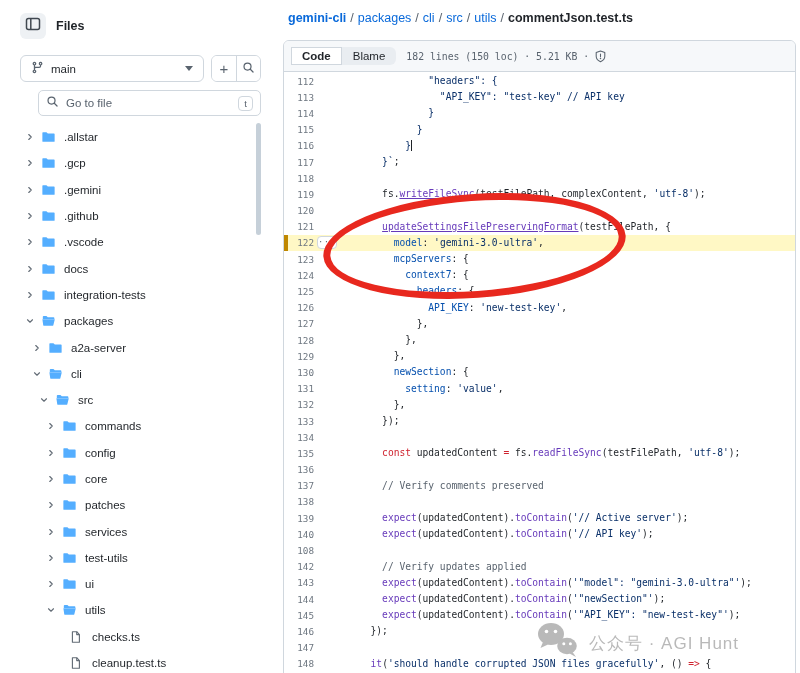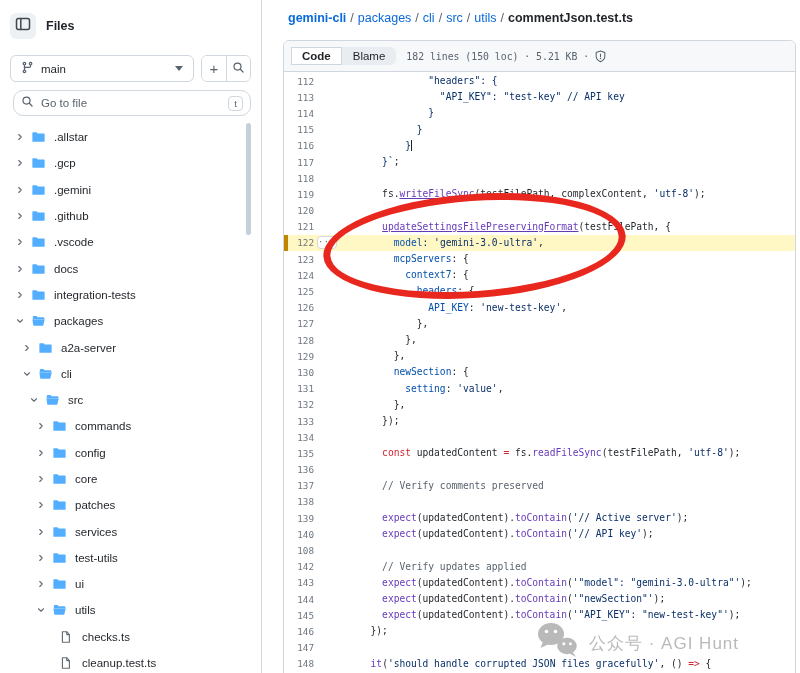--- a/index.html
+++ b/index.html
@@ -1,33 +1,33 @@
 <!DOCTYPE html>
 <html><head>
 <meta charset="utf-8">
 <style>
   * { margin:0; padding:0; box-sizing:border-box; }
   html,body { background:#fff; }
   body { font-family:"Liberation Sans", sans-serif; color:#1f2328; }
   .app { position:relative; width:800px; height:673px; background:#fff; overflow:hidden; }
 
   
-  .sidebar { position:absolute; left:0; top:0; width:262px; height:673px; border-right:1px solid #d0d7de; background:#fff; }
+  .sidebar { position:absolute; left:10px; top:0; width:262px; height:673px; border-right:1px solid #d0d7de; background:#fff; }
   .sb-header { display:flex; align-items:center; gap:10px; padding:13px 12px 0 10px; }
   .icon-btn { width:26px; height:26px; border-radius:6px; background:#eef1f4; display:flex; align-items:center; justify-content:center; cursor:pointer; }
   .sb-title { font-size:12.5px; font-weight:700; }
   .sb-controls { display:flex; gap:7px; margin:16px 10px 0 10px; }
   .branch-btn { flex:1; height:27px; border:1px solid #d0d7de; border-radius:6px; background:#fff; display:flex; align-items:center; gap:7px; padding:0 10px; cursor:pointer; }
   .branch-name { font-size:11.5px; font-weight:500; flex:1; text-align:left; }
   .caret { width:0; height:0; border-left:4px solid transparent; border-right:4px solid transparent; border-top:5px solid #59636e; }
   .btn-group { display:flex; border:1px solid #d0d7de; border-radius:6px; overflow:hidden; height:27px; }
   .btn-cell { width:24px; display:flex; align-items:center; justify-content:center; background:#fff; cursor:pointer; }
   .btn-cell + .btn-cell { border-left:1px solid #d0d7de; }
   .plus-glyph { font-size:15px; color:#59636e; line-height:1; margin-top:-1px; }
-  .goto { margin:8px 10px 0 13px; height:26px; border:1px solid #d0d7de; border-radius:10px; display:flex; align-items:center; gap:7px; padding:0 7px; background:#fff; cursor:text; }
+  .goto { margin:8px 10px 0 28px; height:26px; border:1px solid #d0d7de; border-radius:5px; display:flex; align-items:center; gap:7px; padding:0 7px; background:#fff; cursor:text; }
   .goto-ph { flex:1; font-size:11.5px; color:#59636e; }
   .kbd { width:15px; height:15px; border:1px solid #d0d7de; border-radius:4px; font-size:9.5px; color:#59636e; display:flex; align-items:center; justify-content:center; }
   .tree { margin-top:8px; }
   .tree-row { height:26.3px; display:flex; align-items:center; cursor:pointer; }
   .chev-slot { width:16px; display:flex; align-items:center; justify-content:center; flex:none; }
   .tree-icon { width:15px; margin-left:3px; display:flex; align-items:center; flex:none; }
   .tree-label { margin-left:8px; font-size:11.5px; white-space:nowrap; }
   .sb-thumb { position:absolute; left:246px; top:123px; width:5px; height:112px; border-radius:3px; background:#c6d0d9; cursor:grab; }
 
   

